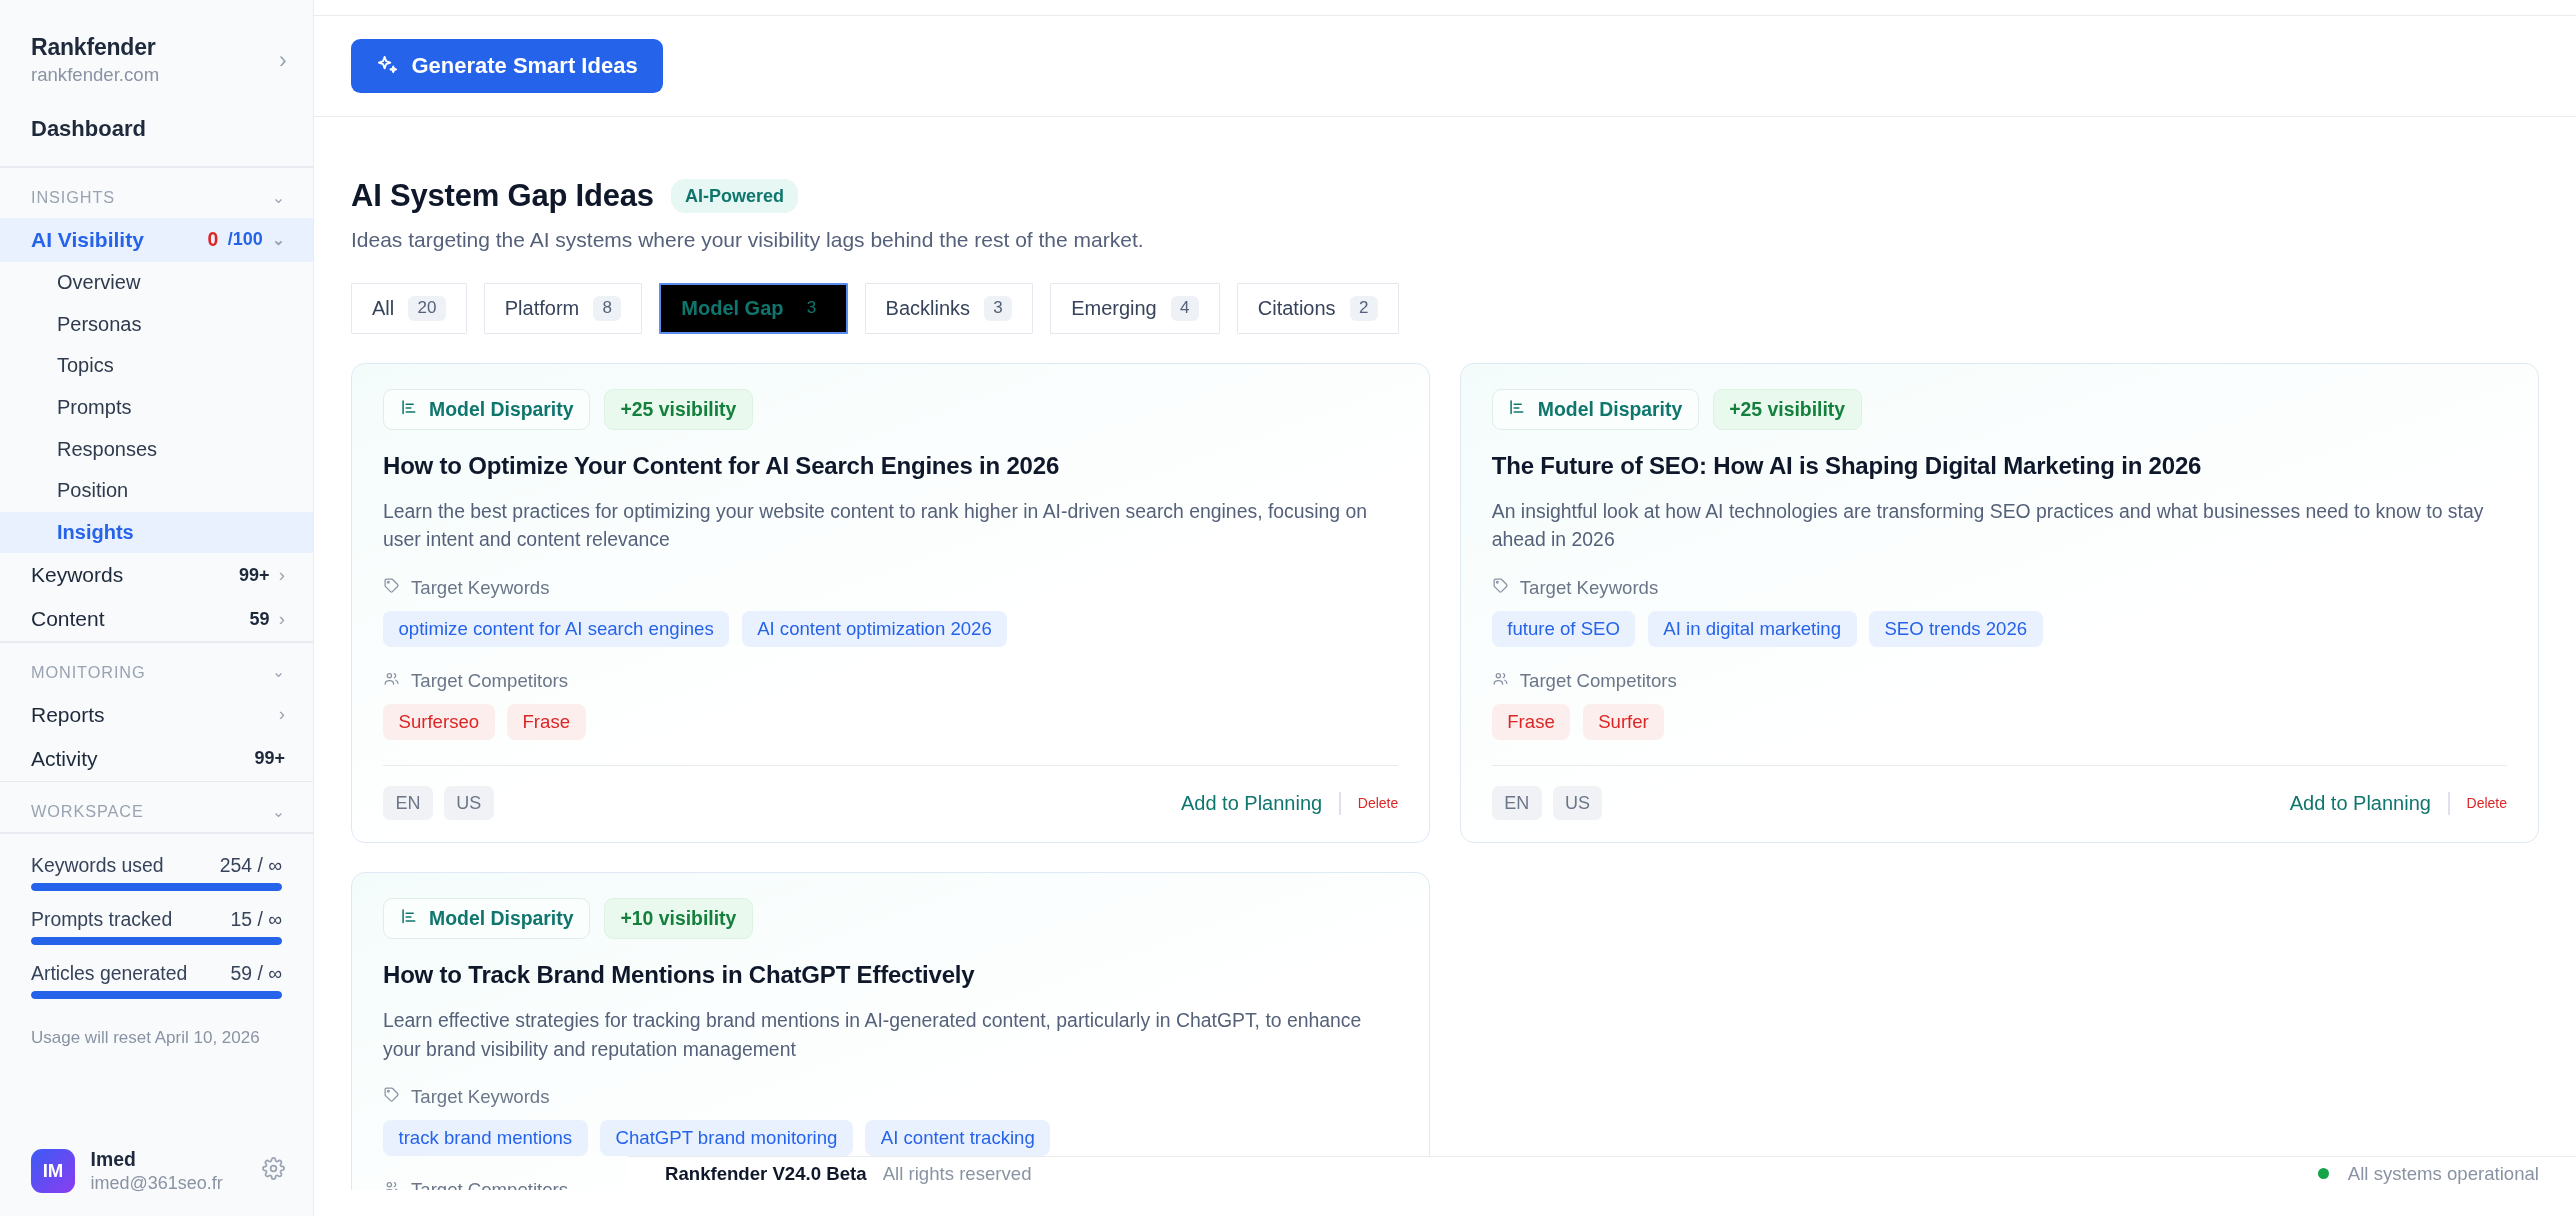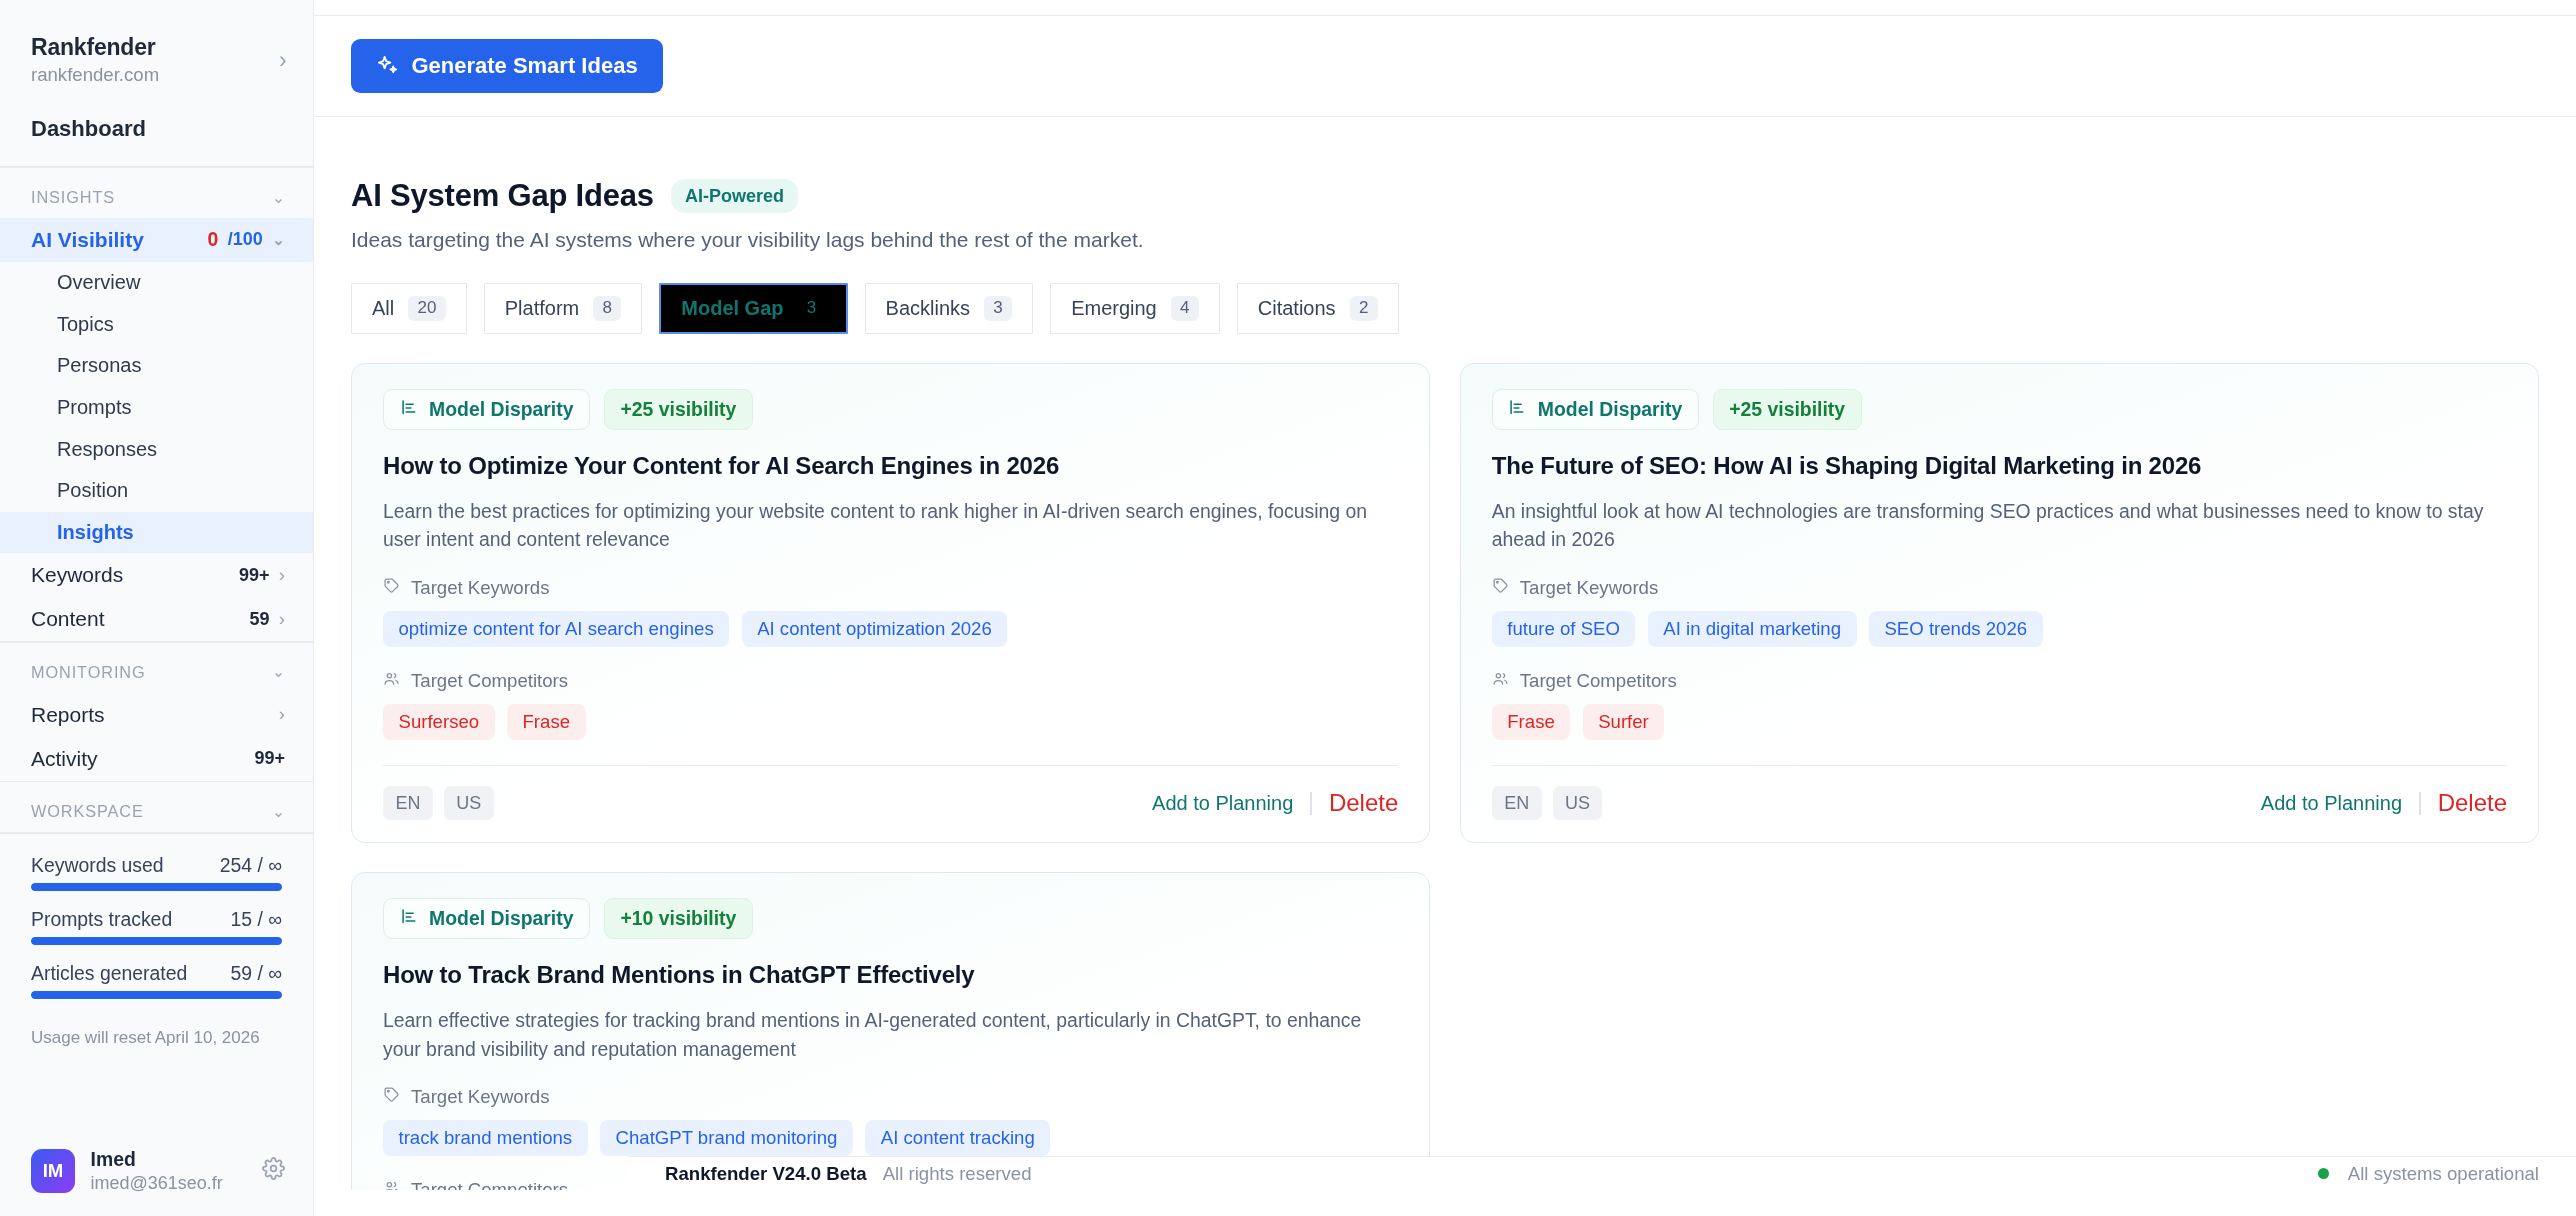--- a/index.html
+++ b/index.html
@@ -187,21 +187,21 @@
     margin-top: 25px; padding-top: 20px;
   }
   .locales { display: flex; gap: 11px; }
   .loc {
     background: #f0f2f6; color: #6b7689;
     font-size: 18px; padding: 6.2px 12.4px; border-radius: 7px;
   }
   .actions { display: flex; align-items: center; gap: 17px; }
   .act-plan { color: #0f766e; font-size: 20px; font-weight: 500; cursor: pointer; }
   .act-sep { width: 1.6px; height: 23px; background: #dde2ea; }
-  .act-del { color: #dc2626; font-size: 24px; font-weight: 500; cursor: pointer; }
+  .act-del { color: #dc2626; font-size: 14px; font-weight: 500; cursor: pointer; }
 
   .footer-bar {
     position: absolute; left: 314px; right: 0; bottom: 0;
     height: 34px; background: #fff;
     border-top: 1.6px solid #e8ebf0;
     display: flex; align-items: center; justify-content: space-between;
     padding: 0 37px;
     font-size: 18.6px;
   }
   .foot-left { color: #0f172a; font-weight: 700; }
@@ -237,22 +237,22 @@
     <div class="nav-item active-primary">
       <span>AI Visibility</span>
       <span class="meta">
         <span class="score-zero">0</span>
         <span class="score-max">/100</span>
         <span class="chev-down">⌄</span>
       </span>
     </div>
 
     <div class="nav-sub">Overview</div>
+    <div class="nav-sub">Personas</div>
     <div class="nav-sub">Topics</div>
-    <div class="nav-sub">Personas</div>
     <div class="nav-sub">Prompts</div>
     <div class="nav-sub">Responses</div>
     <div class="nav-sub">Position</div>
     <div class="nav-sub active">Insights</div>
 
     <div class="nav-item">
       <span>Keywords</span>
       <span class="meta">
         <span class="count-badge">99+</span>
         <span class="chev-right" style="font-size:18.6px">›</span>

